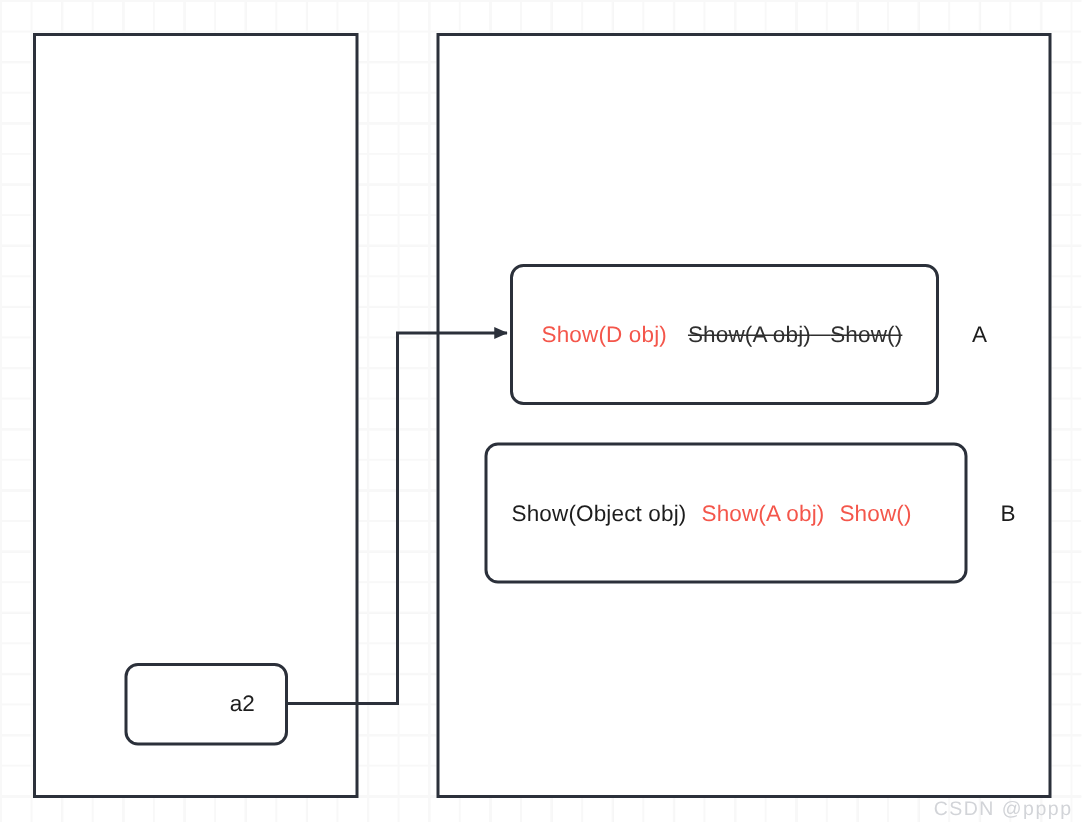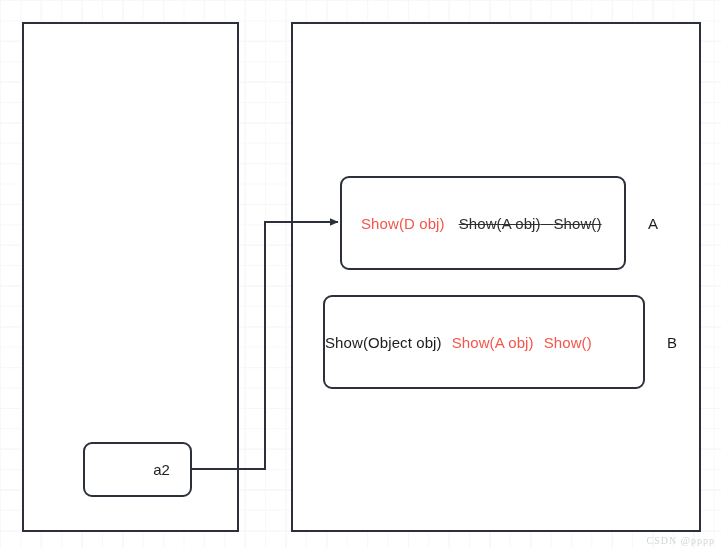--- a/index.html
+++ b/index.html
@@ -74,25 +74,24 @@
     top: 0;
     width: 721px;
     height: 548px;
     overflow: visible;
     pointer-events: none;
   }
   .watermark {
     position: absolute;
     right: 6px;
     bottom: 2px;
-    font-size: 10px;
+    font-size: 13px;
     color: #d2d4d8;
     letter-spacing: 1px;
     user-select: none;
-    font-family: Liberation Serif, serif;
   }
 </style>
 </head>
 <body>
 
 <div id="canvas">
 
   <div id="grid-fine"></div>
 
   <div class="shape container-rect" style="left:22px; top:22px; width:217px; height:510px;"></div>
@@ -100,21 +99,21 @@
   <div class="shape container-rect" style="left:291px; top:22px; width:410px; height:510px;"></div>
 
   <div class="shape rounded-box" style="left:340px; top:176px; width:286px; height:94px;">
     <div class="method-line" style="padding-left:19px;">
       <span class="m-red">Show(D obj)</span><span class="gap"></span><span class="m-struck">Show(A obj)</span><span class="m-struck">&nbsp;&nbsp;&nbsp;</span><span class="m-struck">Show()</span>
     </div>
   </div>
   <div class="side-label" style="left:648px; top:215px;">A</div>
 
   <div class="shape rounded-box" style="left:323px; top:295px; width:322px; height:94px;">
-    <div class="method-line" style="">
+    <div class="method-line" style="padding-left:16px;">
       <span class="m-black">Show(Object obj)</span><span class="gap-sm"></span><span class="m-red">Show(A obj)</span><span class="gap-sm"></span><span class="m-red">Show()</span>
     </div>
   </div>
   <div class="side-label" style="left:667px; top:334px;">B</div>
 
   <div class="shape rounded-box" style="left:83px; top:442px; width:109px; height:55px;padding-left:48px;">
     <div class="node-text">a2</div>
   </div>
 
   <svg class="edges">

